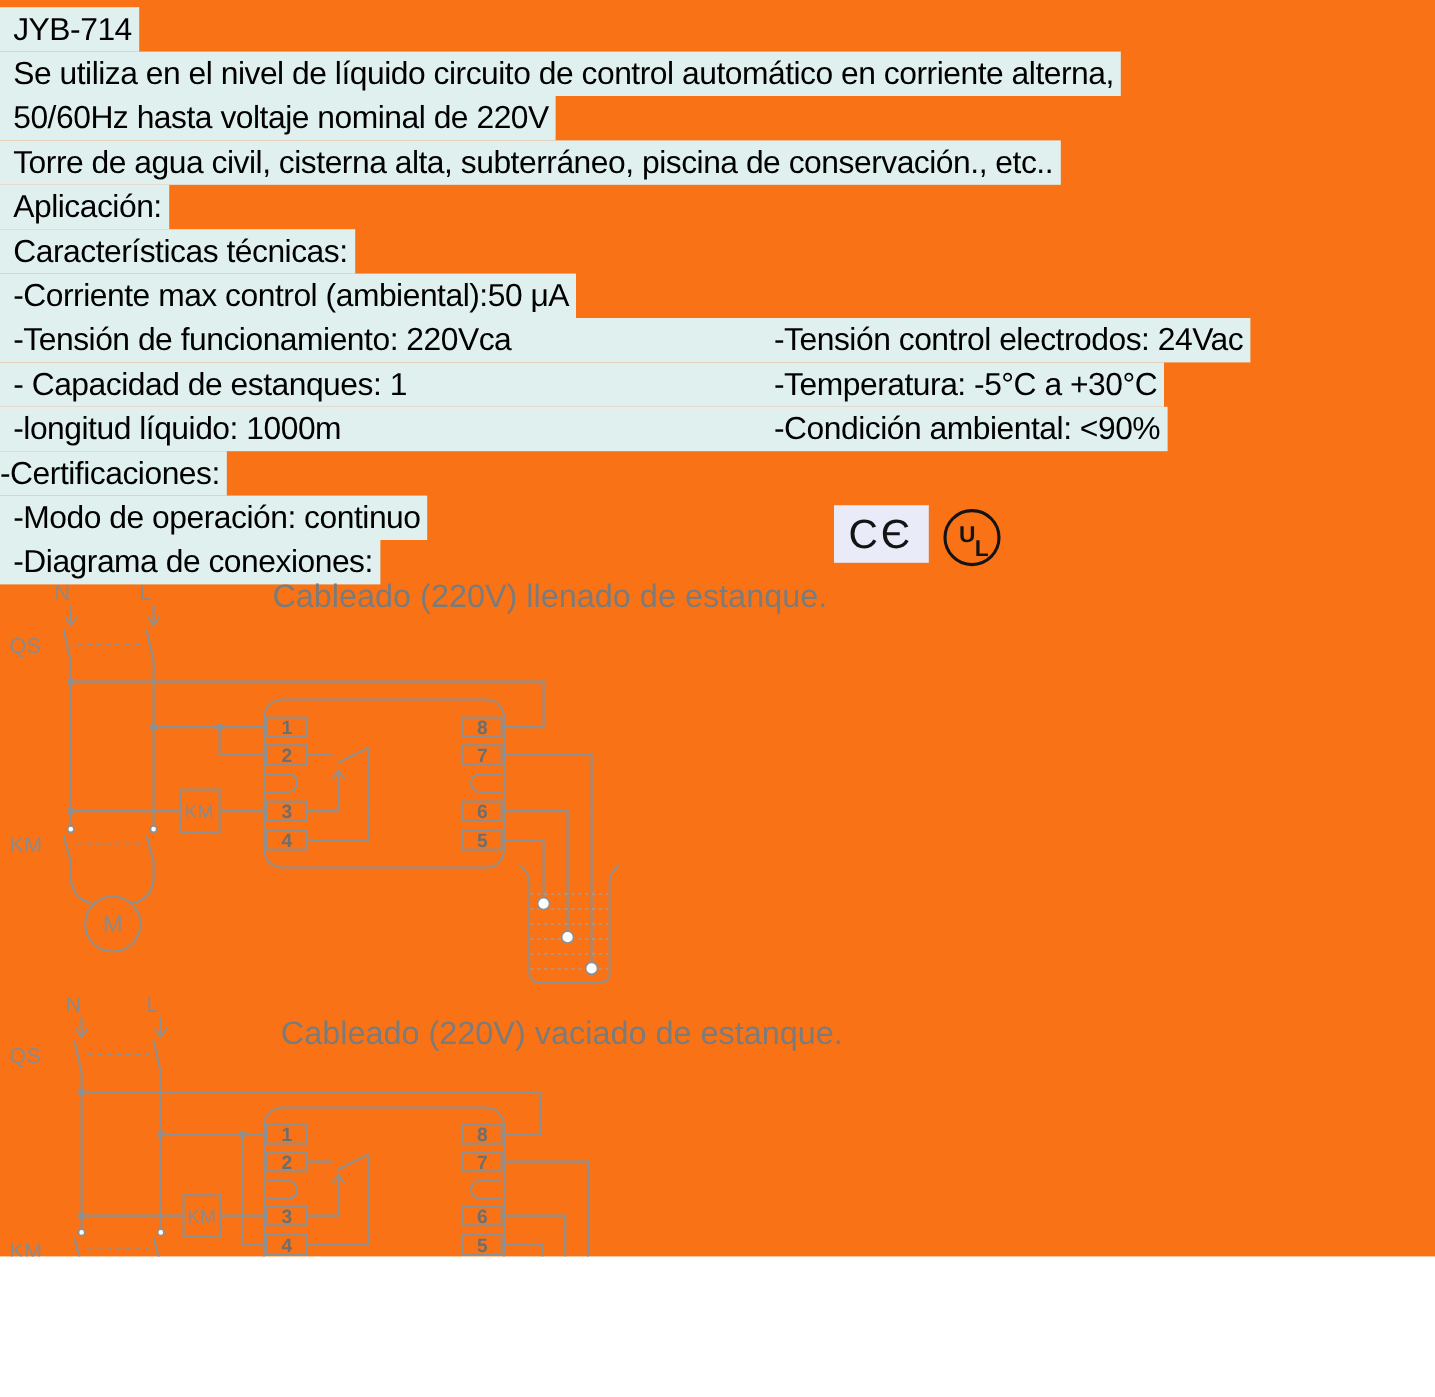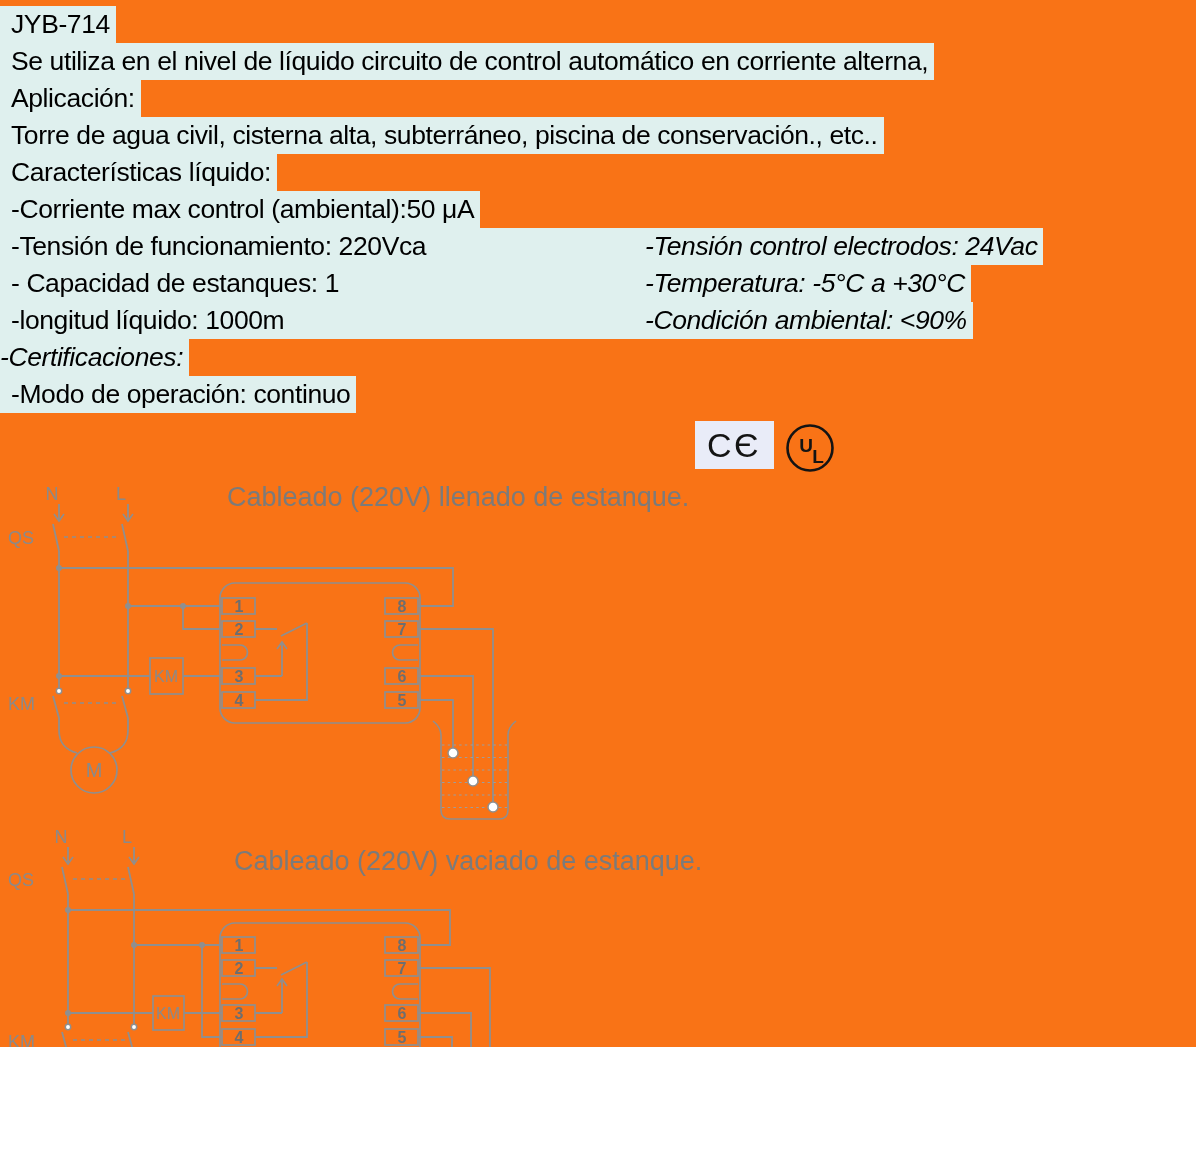--- a/index.html
+++ b/index.html
@@ -14,21 +14,21 @@
   }
   html,body{margin:0;padding:0;background:#ffffff;}
   body{width:1196px;height:1164px;font-family:"Liberation Sans",sans-serif;}
   .page{position:relative;width:1196px;height:1047px;overflow:hidden;background:#f97316;}
   .textblock{position:absolute;top:6px;left:0;width:1196px;}
   .row{height:37px;white-space:nowrap;font-size:26.5px;letter-spacing:-0.4px;color:var(--text);}
   .hl{background:var(--highlight);display:inline-block;height:37px;line-height:37px;
       padding:0 6px 0 11px;box-sizing:border-box;vertical-align:top;}
   .cols{display:flex;}
   .colL{width:645px;flex:0 0 645px;}
-  .colR{padding-left:0;font-style:italic;}
+  .colR{padding-left:0;}
   svg.art{position:absolute;left:0;top:0;}
   
   .wire{fill:none;stroke:var(--diagram_stroke);stroke-width:1.8;}
   .wire2{fill:none;stroke:var(--diagram_stroke);stroke-width:1.6;}
   .dashline{fill:none;stroke:var(--diagram_stroke);stroke-width:1.3;stroke-dasharray:4 4;}
   .waterdash{fill:none;stroke:#9d9d9d;stroke-width:1.2;stroke-dasharray:2.5 3.2;}
   .comp{fill:none;stroke:var(--diagram_stroke);stroke-width:1.7;}
   .dot{fill:var(--diagram_stroke);stroke:none;}
   .node{fill:#ffffff;stroke:var(--diagram_stroke);stroke-width:1.5;}
   .lbl{font-size:18px;fill:var(--diagram_text);}
@@ -45,27 +45,30 @@
 <div class="page">
 
   <div class="textblock">
     <div class="row">
       <span class="hl">JYB-714</span>
     </div>
     <div class="row">
       <span class="hl">Se utiliza en el nivel de líquido circuito de control automático en corriente alterna,</span>
     </div>
     <div class="row">
+      <span class="hl">50/60Hz hasta voltaje nominal de 220V</span>
+    </div>
+    <div class="row">
+      <span class="hl">Torre de agua civil, cisterna alta, subterráneo, piscina de conservación., etc..</span>
+    </div>
+    <div class="row">
       <span class="hl">Aplicación:</span>
     </div>
     <div class="row">
-      <span class="hl">Torre de agua civil, cisterna alta, subterráneo, piscina de conservación., etc..</span>
-    </div>
-    <div class="row">
-      <span class="hl">Características líquido:</span>
+      <span class="hl">Características técnicas:</span>
     </div>
     <div class="row">
       <span class="hl">-Corriente max control (ambiental):50 μA</span>
     </div>
 
     <div class="row cols">
       <span class="hl colL">-Tensión de funcionamiento: 220Vca</span>
       <span class="hl colR">-Tensión control electrodos: 24Vac</span>
     </div>
     <div class="row cols">
@@ -75,20 +78,23 @@
     <div class="row cols">
       <span class="hl colL">-longitud líquido: 1000m</span>
       <span class="hl colR">-Condición ambiental: &lt;90%</span>
     </div>
     <div class="row cols">
       <span class="hl colR">-Certificaciones:</span>
     </div>
 
     <div class="row">
       <span class="hl">-Modo de operación: continuo</span>
+    </div>
+    <div class="row">
+      <span class="hl">-Diagrama de conexiones:</span>
     </div>
   </div>
 
   <svg class="art" width="1196" height="1164" viewBox="0 0 1196 1164">
 
     <g>
       <rect x="695" y="421" width="79" height="48" fill="var(--ce_badge_bg)"></rect>
       <text class="cetext" x="707" y="457">C</text>
       <text class="cetext" x="734" y="457">Є</text>
     </g>

